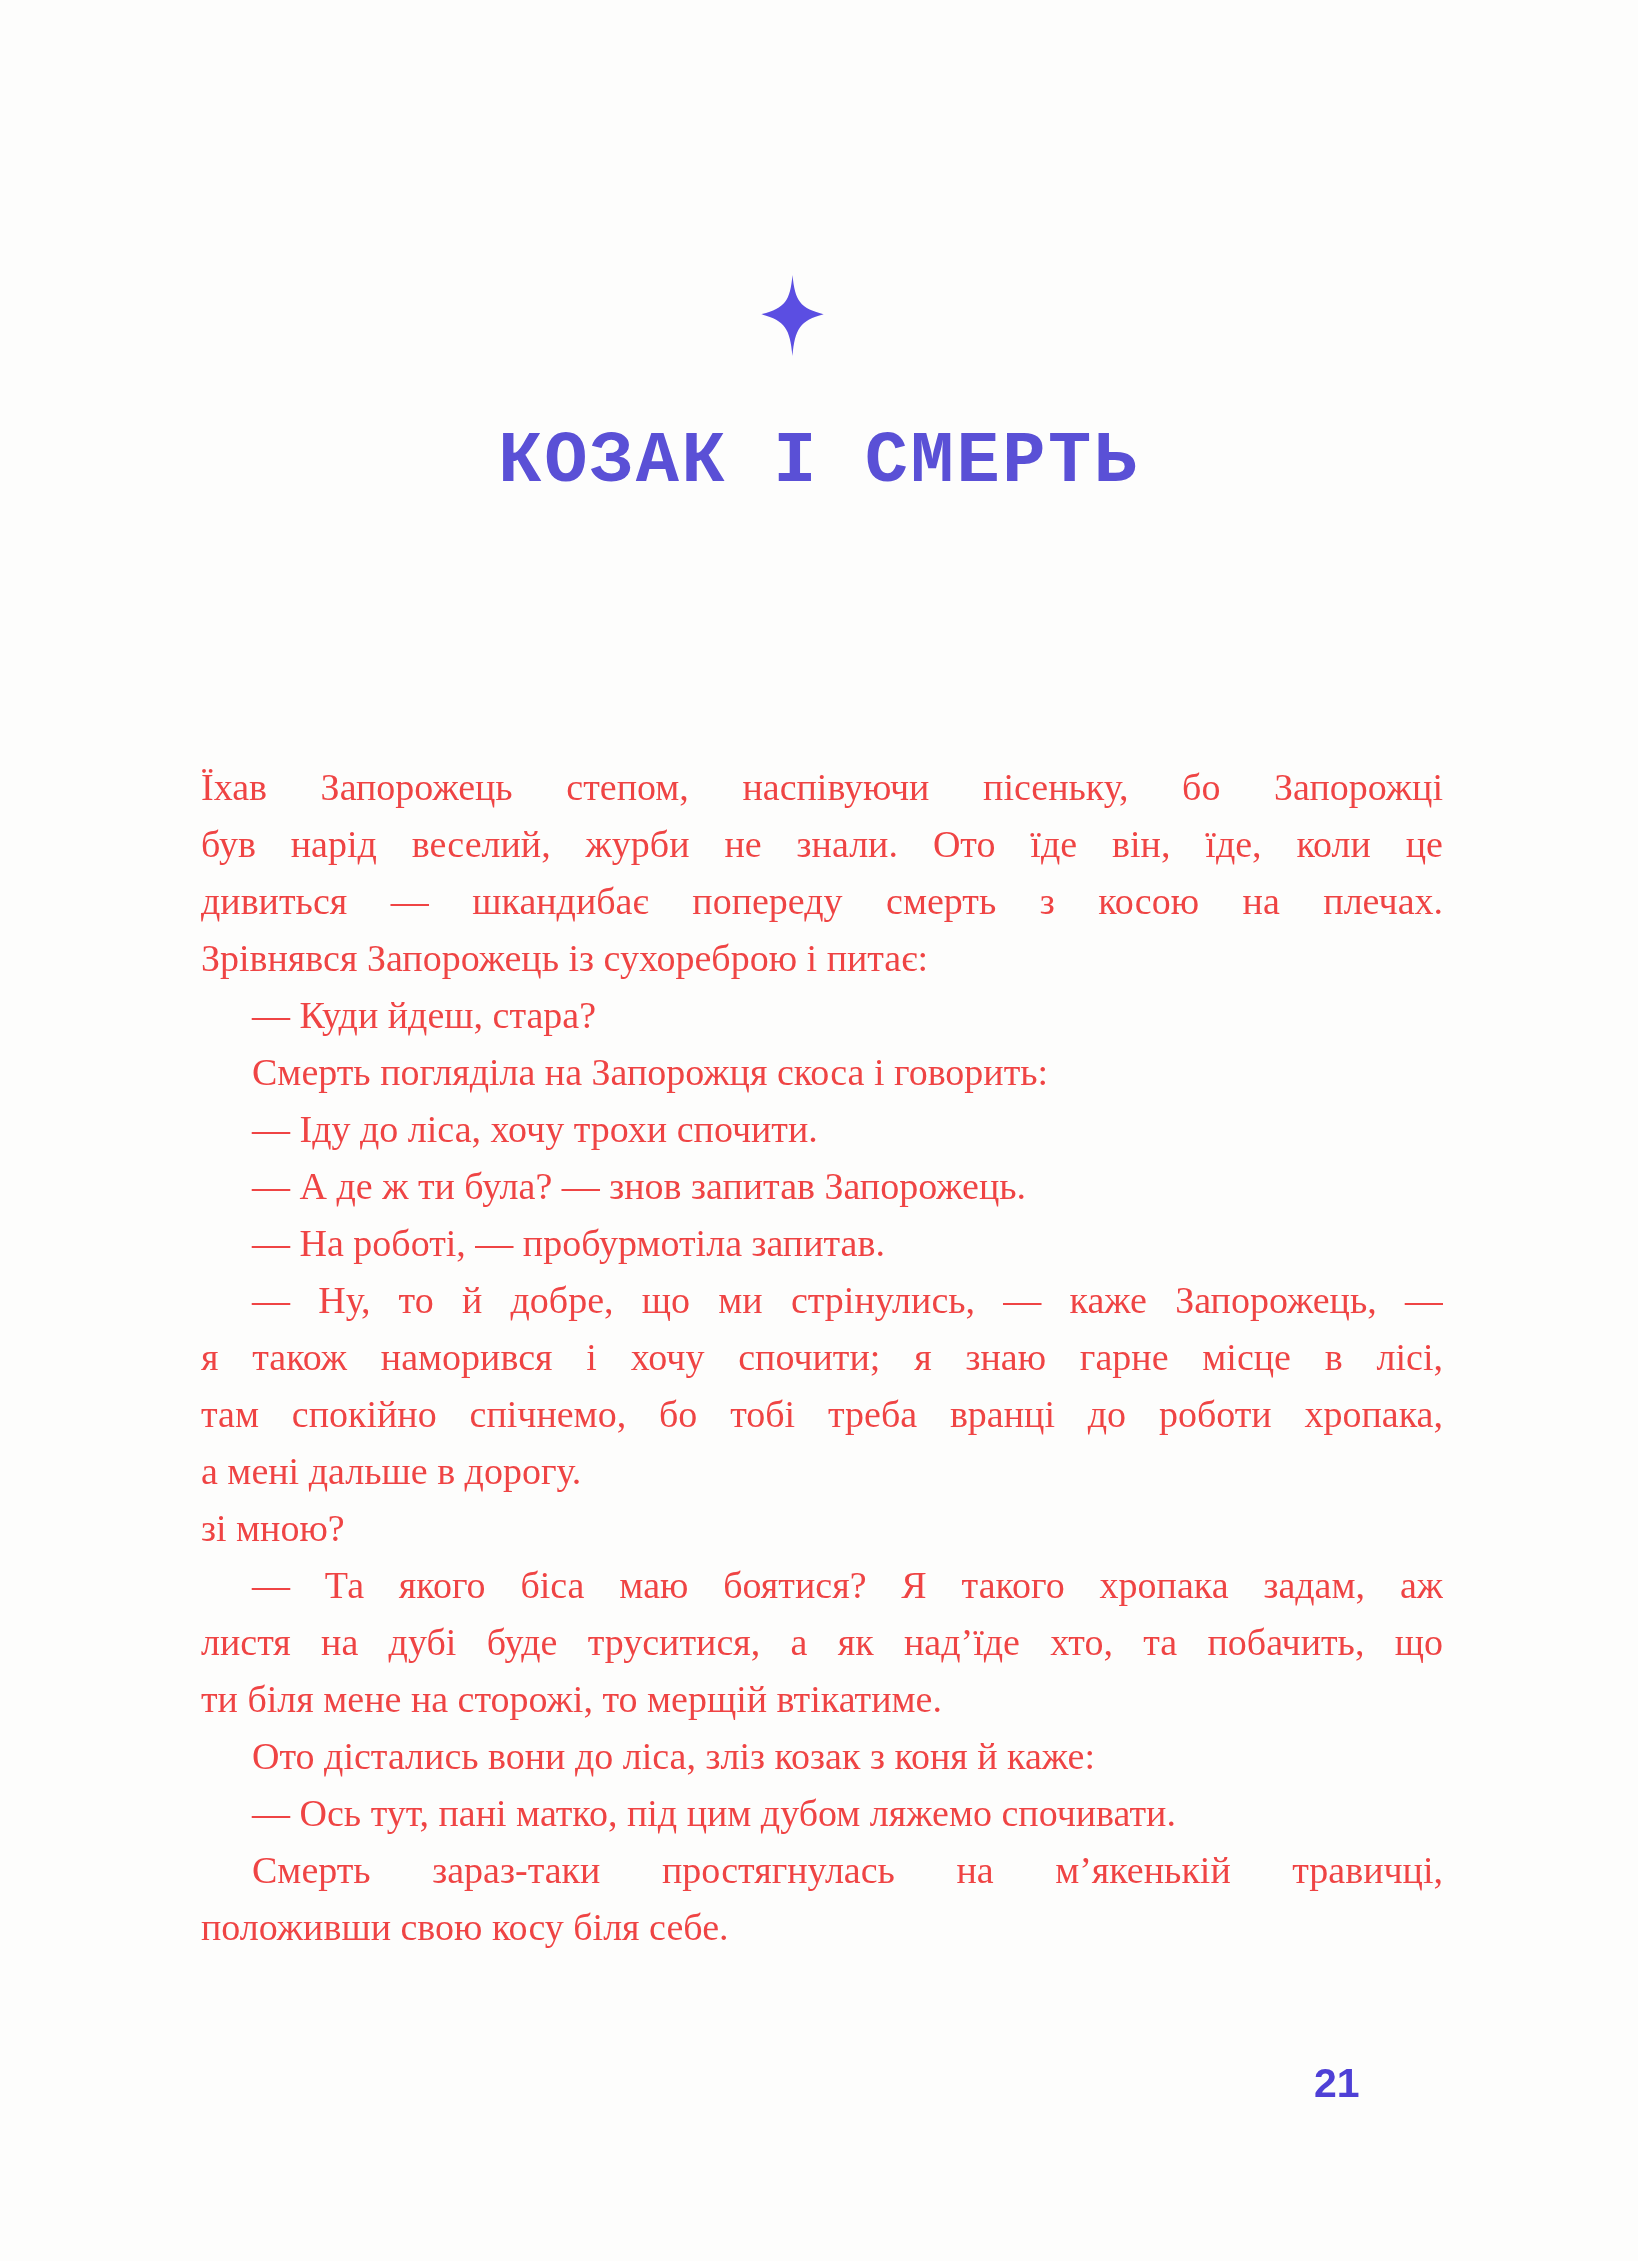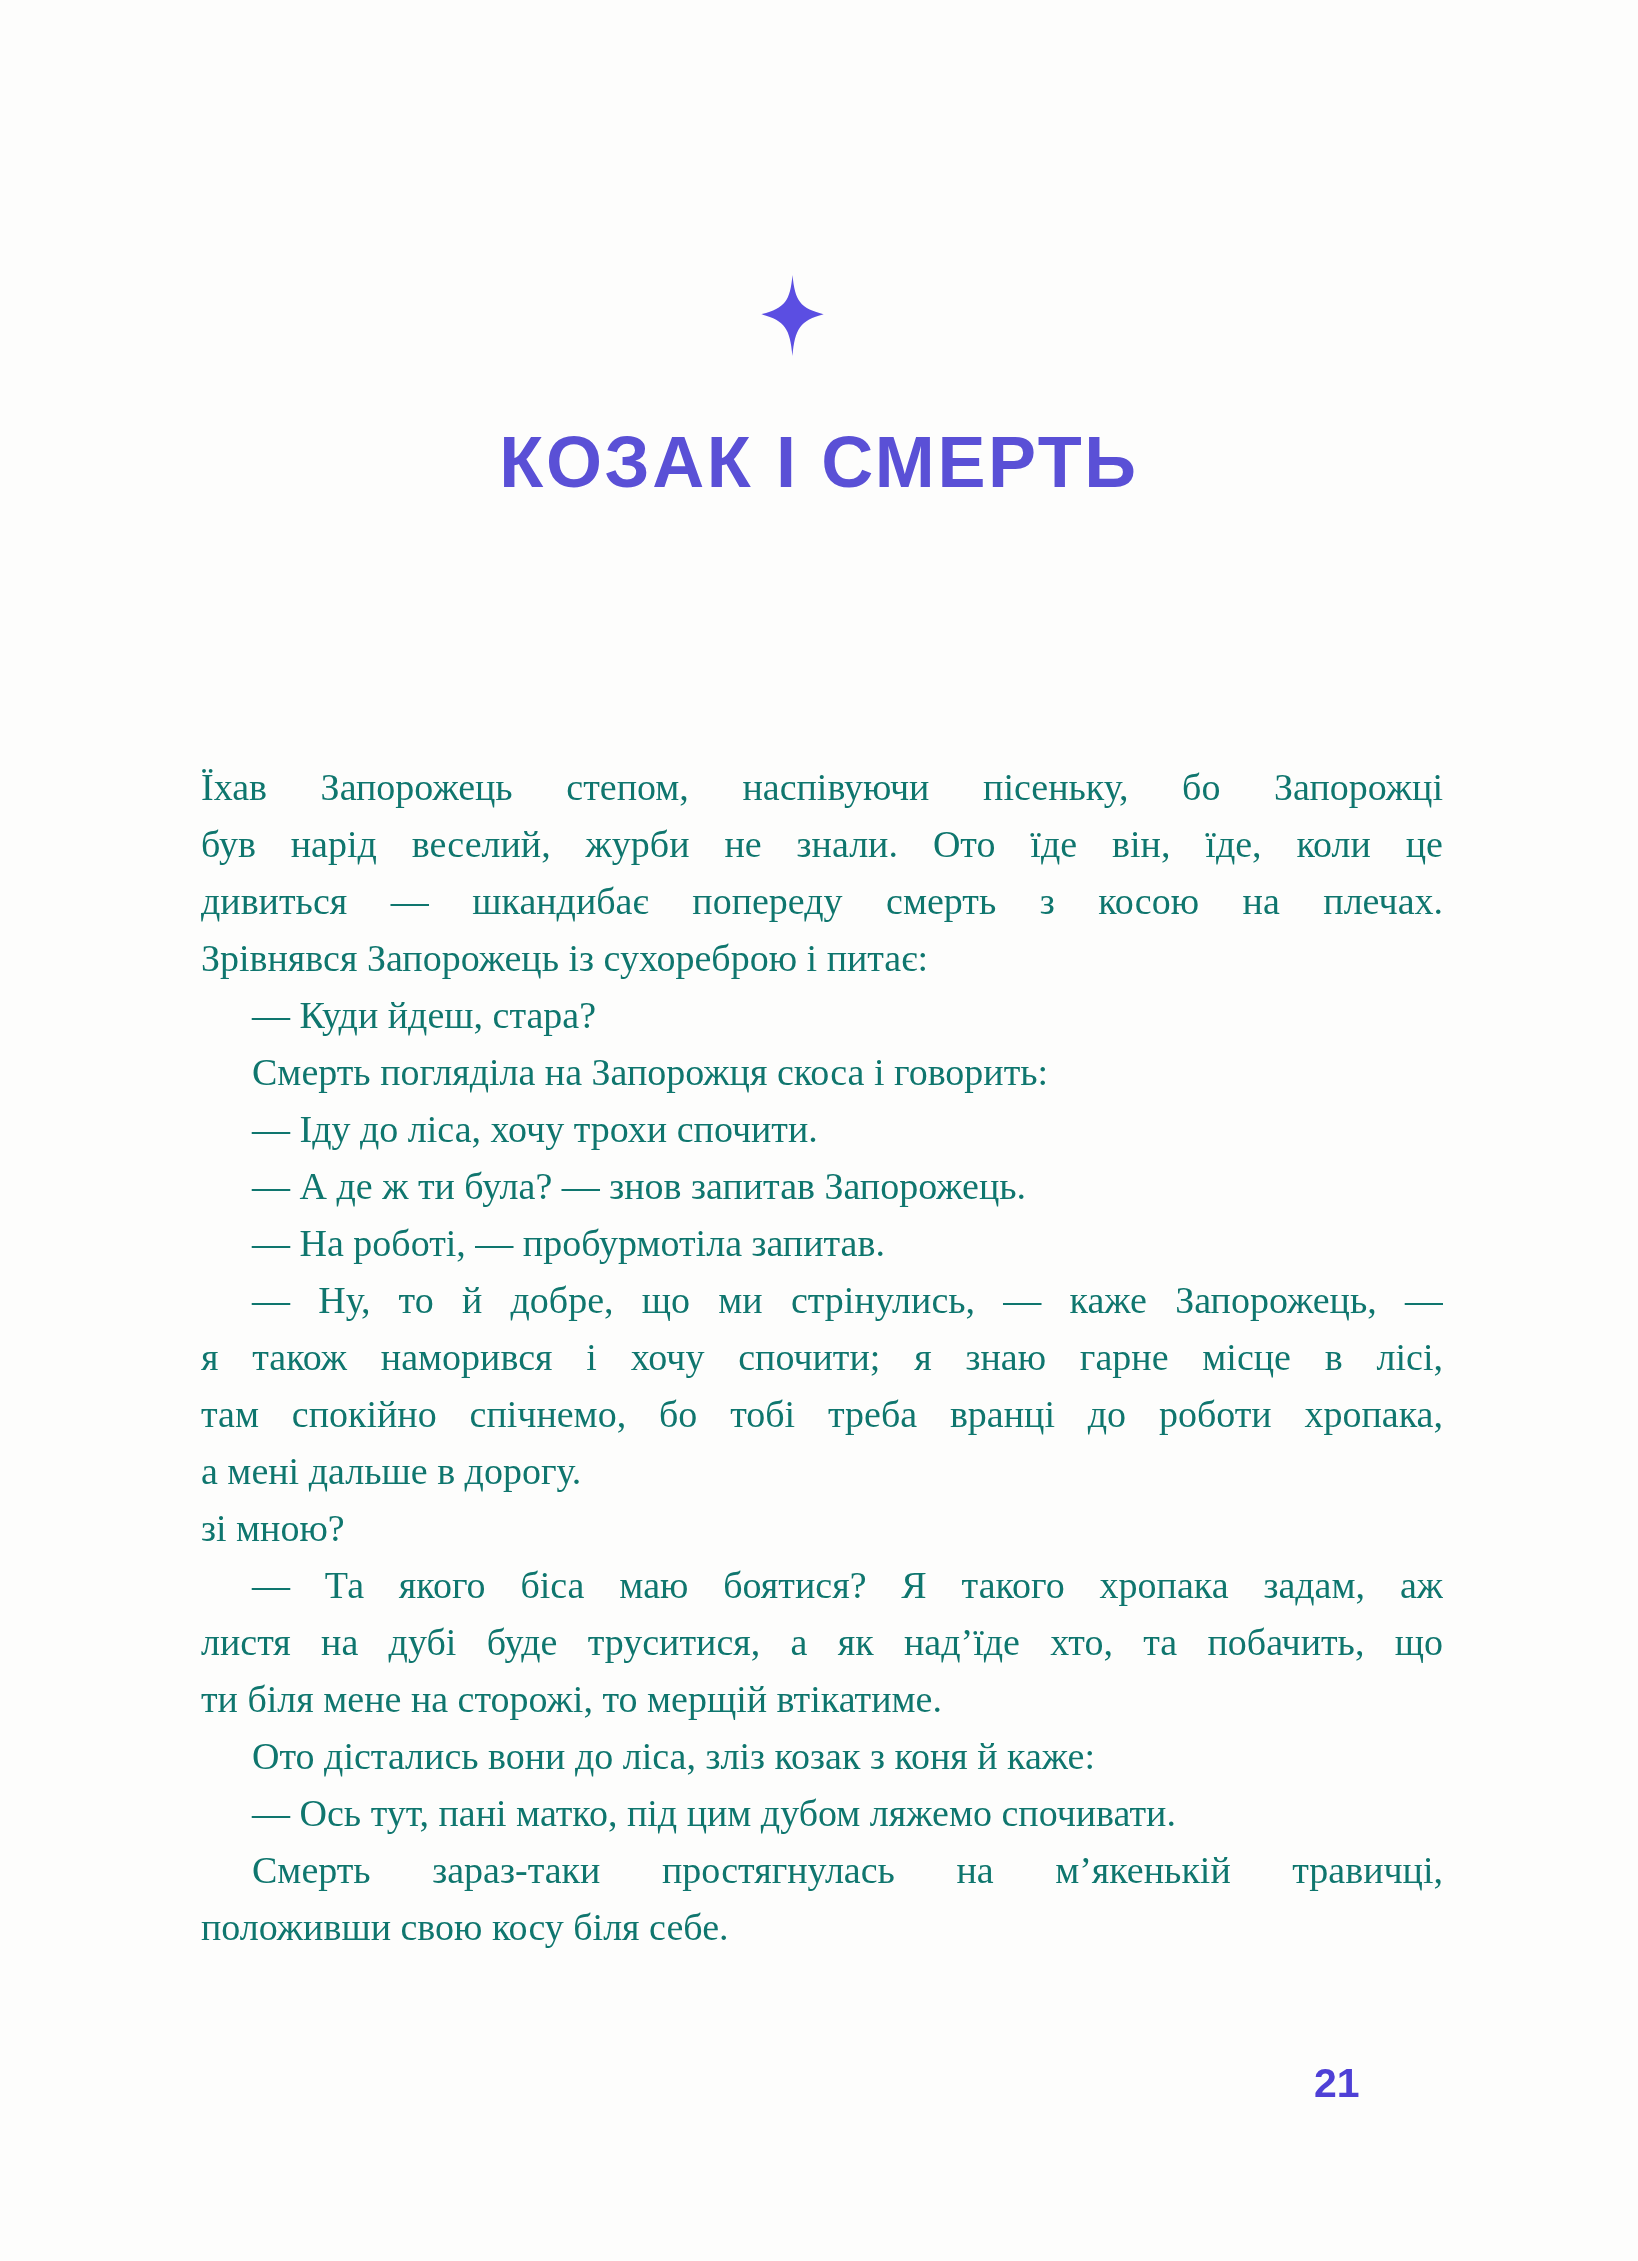--- a/index.html
+++ b/index.html
@@ -22,21 +22,21 @@
     width: 65px;
     height: 81px;
   }
   .title {
     position: absolute;
     left: 0;
     right: 0;
     top: 415px;
     margin: 0;
     text-align: center;
-    font-family: Liberation Sans, sans-serif;
+    font-family: Liberation Mono, monospace;
     font-weight: 700;
     font-size: 72px;
     line-height: 94px;
     letter-spacing: 2.6px;
     color: #5a50d6;
   }
   .body-text {
     position: absolute;
     left: 201px;
     top: 759px;
@@ -75,21 +75,21 @@
 <body>
 
 <div class="page" style="background: rgb(253, 253, 252);">
 
   <svg class="ornament" viewBox="0 0 100 130" xmlns="http://www.w3.org/2000/svg" aria-hidden="true">
     <path d="M50 0 C54 42 62 53 100 63 C62 73 54 86 50 130 C46 86 38 73 0 63 C38 53 46 42 50 0 Z" fill="#5b4ee2"></path>
   </svg>
 
   <h1 class="title" style="color: rgb(90, 80, 214);">КОЗАК І СМЕРТЬ</h1>
 
-  <div class="body-text" id="body-lines" style="color: #0f766e;">
+  <div class="body-text" id="body-lines" style="color: #ef4444;">
       <div class="line justify">Їхав Запорожець степом, наспівуючи пісеньку, бо Запорожці</div>
       <div class="line justify">був нарід веселий, журби не знали. Ото їде він, їде, коли це</div>
       <div class="line justify">дивиться — шкандибає попереду смерть з косою на плечах.</div>
       <div class="line">Зрівнявся Запорожець із сухореброю і питає:</div>
       <div class="line indent">— Куди йдеш, стара?</div>
       <div class="line indent">Смерть погляділа на Запорожця скоса і говорить:</div>
       <div class="line indent">— Іду до ліса, хочу трохи спочити.</div>
       <div class="line indent">— А де ж ти була? — знов запитав Запорожець.</div>
       <div class="line indent">— На роботі, — пробурмотіла запитав.</div>
       <div class="line indent justify">— Ну, то й добре, що ми стрінулись, — каже Запорожець, —</div>

